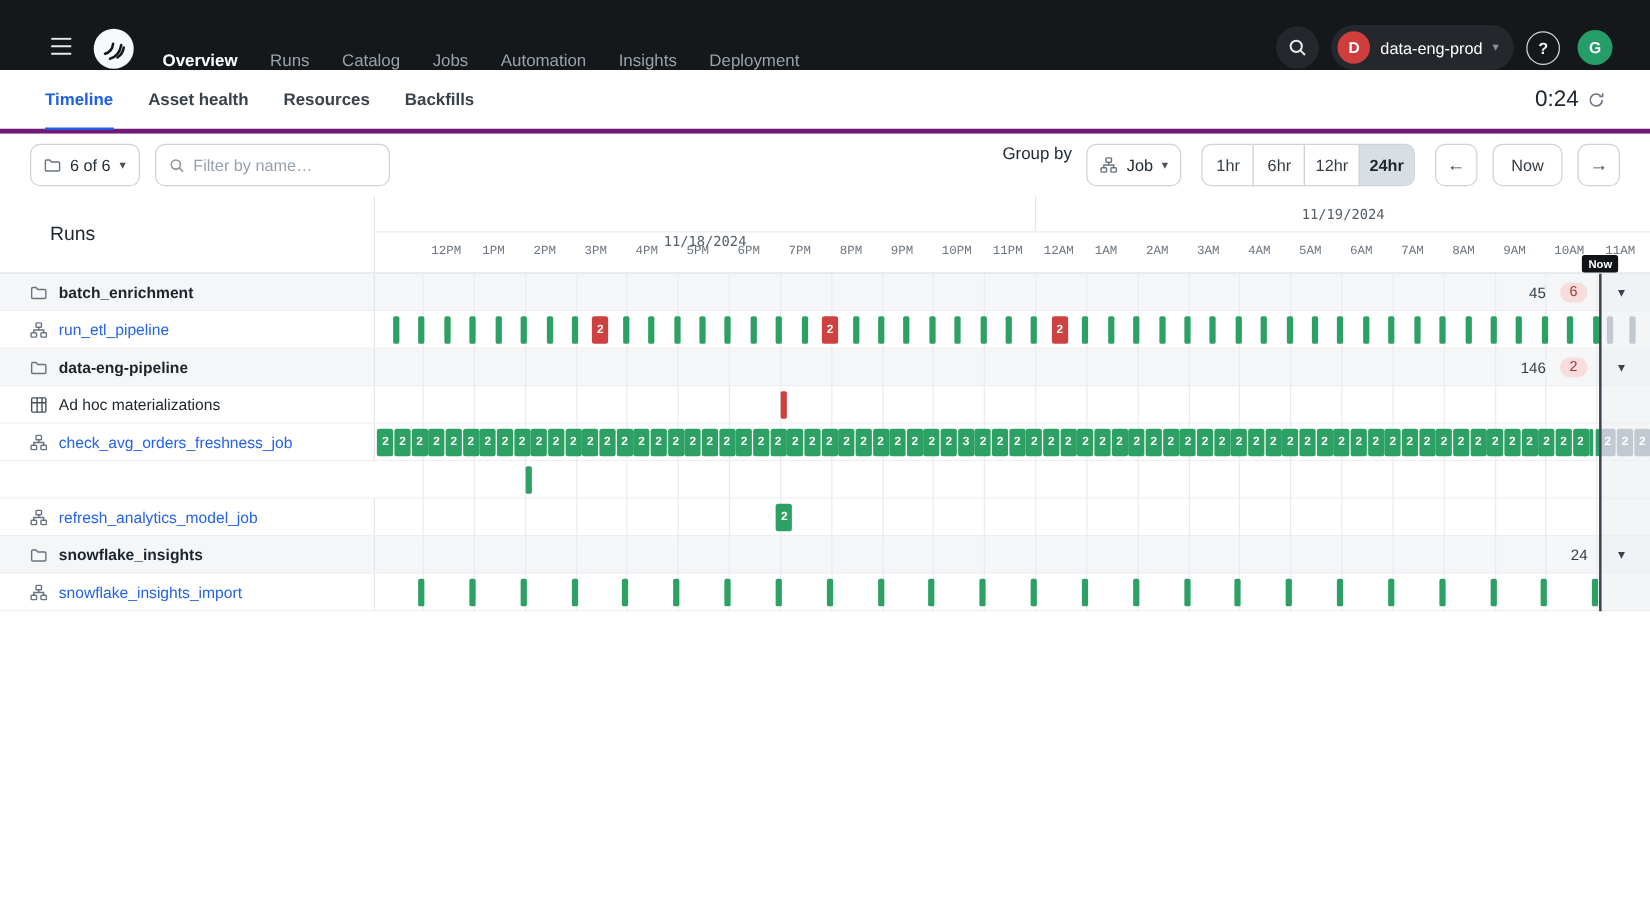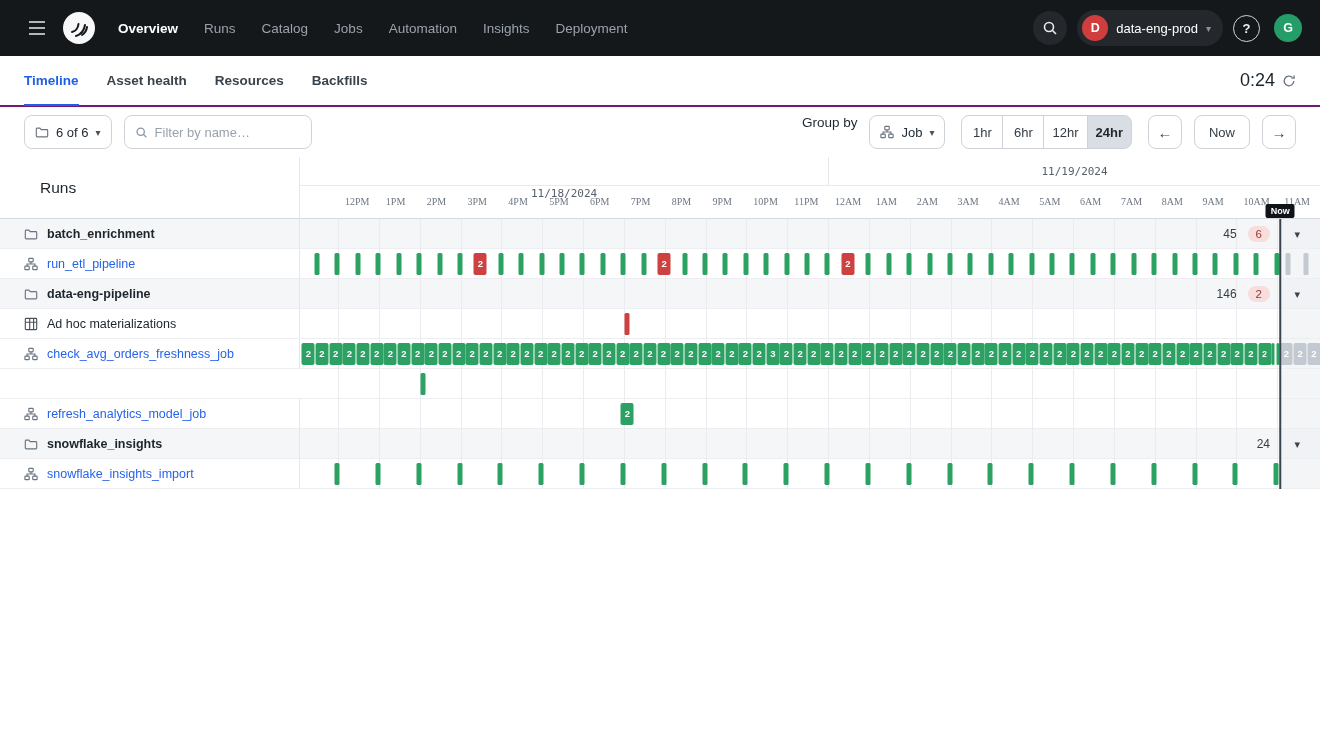--- a/index.html
+++ b/index.html
@@ -1,38 +1,38 @@
 <!DOCTYPE html>
 <html><head>
 <meta charset="utf-8">
 <style>
   *{box-sizing:border-box;margin:0;padding:0}
   html,body{width:1320px;height:734px}
   body{font-family:"Liberation Sans",sans-serif;background:#fff;overflow:hidden}
   .app{width:1320px;height:734px;position:relative;background:#fff}
 
   
-  .topnav{height:56px;background:#15181b;display:flex;align-items:center;padding:0 18px}
+  .topnav{height:56px;background:#15181b;display:flex;align-items:flex-end;padding:0 30px}
   .hamburger{width:38px;height:38px;border:none;background:transparent;display:flex;align-items:center;justify-content:center;cursor:pointer}
   .logo{width:34px;height:34px;margin-left:6px;display:flex;align-items:center;justify-content:center;cursor:pointer}
   .nav-items{display:flex;align-items:center;margin-left:22px;gap:26px}
   .nav-item{font-size:13.5px;color:#99a2ab;cursor:pointer;white-space:nowrap}
   .nav-item.active{color:#fff;font-weight:700}
   .nav-right{margin-left:auto;display:flex;align-items:center;gap:10px}
   .search-btn{width:34px;height:34px;border-radius:50%;background:#24282d;display:flex;align-items:center;justify-content:center;cursor:pointer;border:none}
   .ws-pill{height:36px;border-radius:18px;background:#24282d;display:flex;align-items:center;gap:8px;padding:0 12px 0 5px;cursor:pointer}
   .ws-badge{width:26px;height:26px;border-radius:50%;background:#d03d3d;color:#fff;font-size:12.5px;font-weight:700;display:flex;align-items:center;justify-content:center}
   .ws-name{color:#fff;font-size:13px;font-weight:500}
   .caret-glyph::after{content:"▾"}
   .ws-caret{color:#8a939c;font-size:10px}
   .help-btn{width:27px;height:27px;border-radius:50%;border:1.6px solid #cfd5da;color:#eceff1;font-size:13px;font-weight:600;display:flex;align-items:center;justify-content:center;background:transparent;cursor:pointer}
   .avatar{width:28px;height:28px;border-radius:50%;background:#259d68;color:#fff;font-size:12.5px;font-weight:600;display:flex;align-items:center;justify-content:center;margin-left:4px;cursor:pointer}
 
   
-  .tabs{height:51px;display:flex;align-items:stretch;padding:0 24px;border-bottom:2px solid #701a75;background:#fff}
+  .tabs{height:51px;display:flex;align-items:stretch;padding:0 36px;border-bottom:4px solid #701a75;background:#fff}
   .tab{display:flex;align-items:center;font-size:13.5px;font-weight:600;color:#3a434b;margin-right:28px;cursor:pointer;position:relative}
   .tab.active{color:#2160e4}
   .tab.active::after{content:"";position:absolute;left:0;right:0;bottom:-1px;height:2px;background:#2160e4}
   .tabs-right{margin-left:auto;display:flex;align-items:center;gap:7px}
   .timer{font-size:18px;color:#1d252c}
   .refresh-btn{border:none;background:none;display:flex;align-items:center;cursor:pointer}
 
   
   .toolbar{height:50px;display:flex;align-items:center;padding:0 24px;gap:12px;background:#fff}
   .control{height:34px;border:1px solid #cdd3d9;border-radius:8px;background:#fff;display:flex;align-items:center;gap:7px;padding:0 10px;font-size:13px;color:#232c34;cursor:pointer}
@@ -51,21 +51,21 @@
   .now-btn{height:34px;padding:0 14px;border:1px solid #cdd3d9;border-radius:8px;background:#fff;font-size:13px;color:#333c44;cursor:pointer;font-family:inherit}
 
   
   .tl-header{display:flex;height:62px;border-bottom:1px solid #d6dae0}
   .runs-cell{width:300px;flex:none;display:flex;align-items:center;padding-left:40px;font-size:15.5px;color:#1d252c;border-right:1px solid #e4e7ea}
   .tl-haxis{flex:1;display:flex;flex-direction:column;position:relative;min-width:0}
   .dates-row{height:29px;position:relative;border-bottom:1px solid #e8ebee}
   .date-sec{position:absolute;top:0;bottom:0;display:flex;align-items:center;justify-content:center;font-size:11px;color:#555f6a;font-family:"DejaVu Sans Mono",monospace}
   .date-sec.bordered{border-left:1px solid #e4e7ea}
   .ticks-row{height:32px;position:relative}
-  .tick-label{position:absolute;top:10px;margin-left:7px;font-size:10px;color:#6d7681;font-family:Liberation Serif, serif;white-space:nowrap}
+  .tick-label{position:absolute;top:10px;margin-left:7px;font-size:10px;color:#6d7681;font-family:Liberation Mono, monospace;white-space:nowrap}
   .now-tip{position:absolute;bottom:0;transform:translateX(-50%);background:#101418;color:#fff;font-size:9px;padding:2px 5px;border-radius:2px;z-index:6;font-weight:600}
 
   
   .tl-body{position:relative}
   .grid-overlay{position:absolute;left:300px;top:0;right:0;bottom:0;pointer-events:none;z-index:1}
   .gridline{position:absolute;top:0;bottom:0;width:1px;background:#eaecef}
   .future-shade{position:absolute;top:0;bottom:0;right:0;background:#edeff2;opacity:.65}
   .now-overlay{position:absolute;left:300px;top:0;right:0;bottom:0;pointer-events:none;z-index:4}
   .now-line{position:absolute;top:0;bottom:0;width:1.5px;background:#39434e;transform:translateX(-50%)}
   .row{height:30px;display:flex;border-bottom:1px solid #eceef1;background:#fff}

